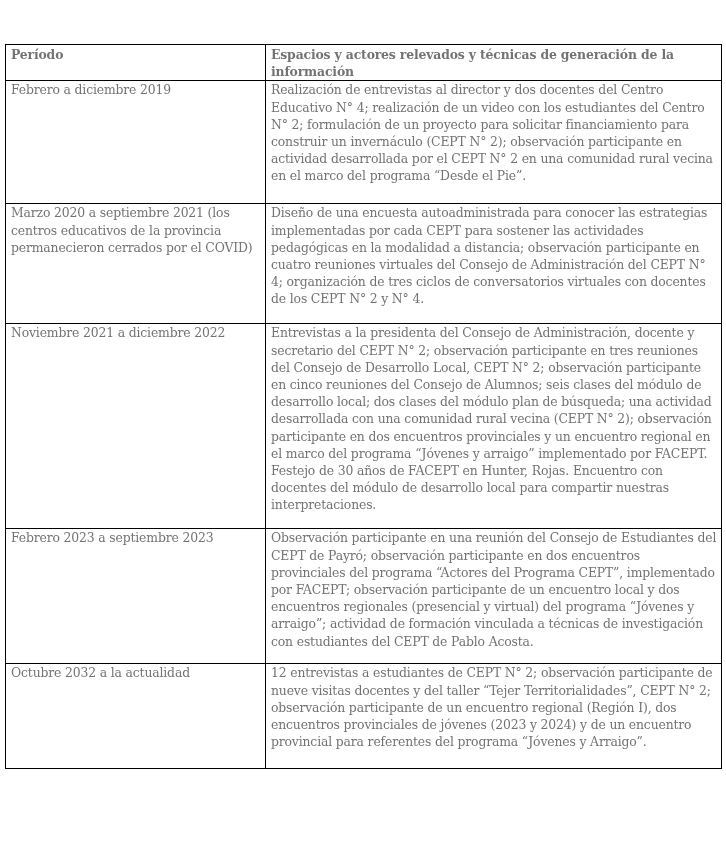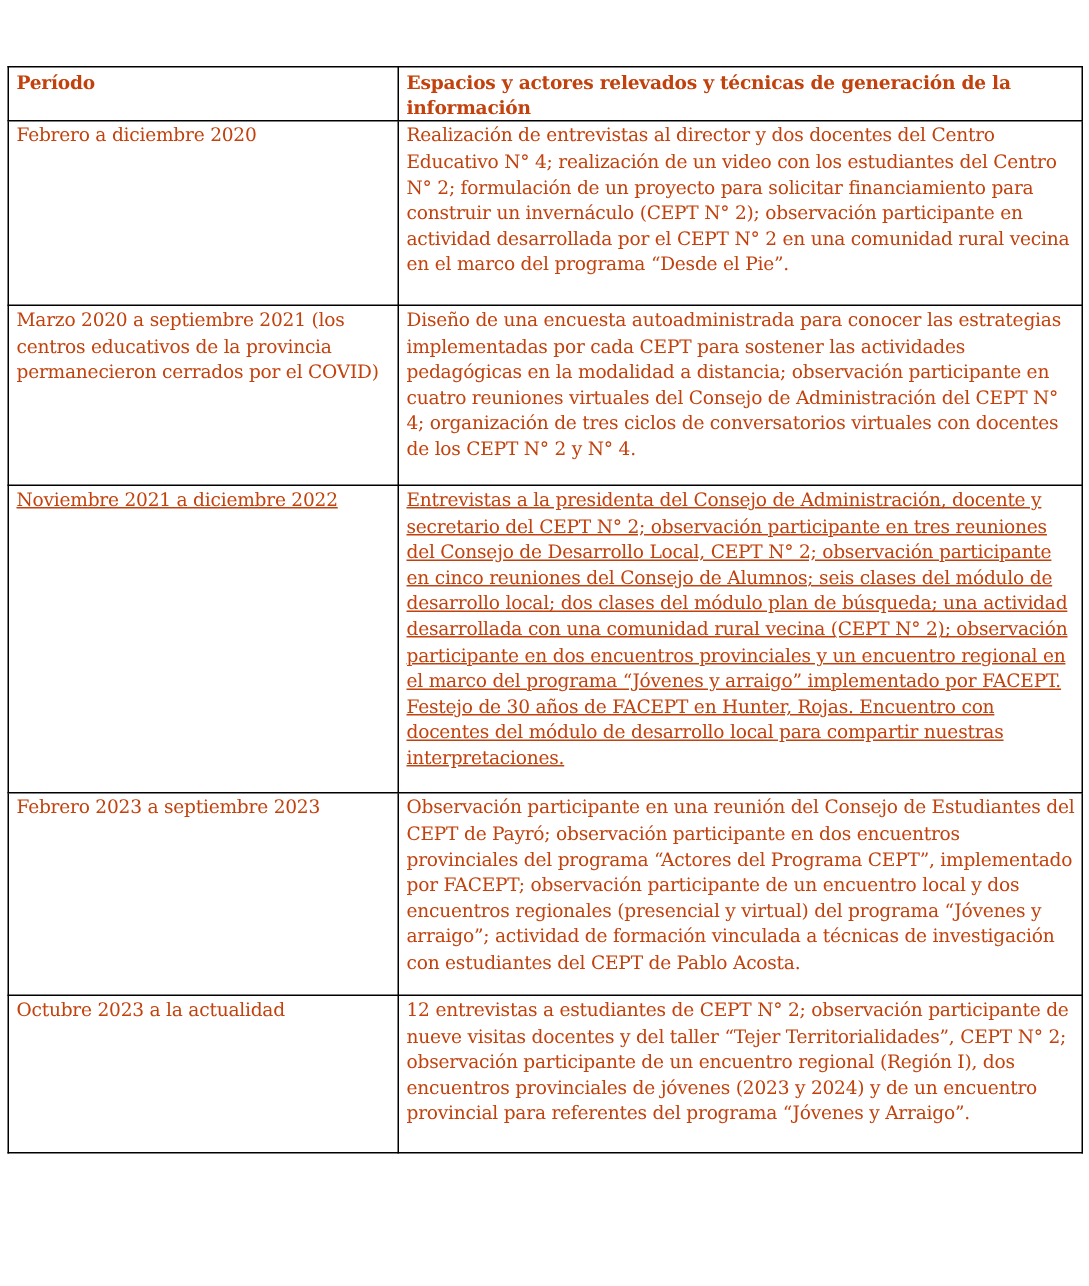--- a/index.html
+++ b/index.html
@@ -1,64 +1,64 @@
 <!DOCTYPE html>
 <html><head>
   <meta charset="utf-8">
   <style>
     html, body { margin: 0; padding: 0; background: #ffffff; }
     body { width: 726px; height: 857px; position: relative; overflow: hidden; }
     .table-wrap { position: absolute; left: 5px; top: 44px; width: 716px; }
     table { border-collapse: collapse; width: 716px; table-layout: fixed;
-      font-family: "DejaVu Serif", serif; font-size: 12.4px; line-height: 17.2px; color: #c2410c; }
+      font-family: "DejaVu Serif", serif; font-size: 12.4px; line-height: 17.2px; color: #737373; }
     col.c1 { width: 260px; }
     col.c2 { width: 456px; }
     td, th { border: 1px solid #000; vertical-align: top; text-align: left;
       padding: 0 4px 0 5px; font-weight: normal; letter-spacing: -0.15px; }
     th { font-weight: bold; padding-top: 1px; }
     tr.r-head th { height: 33px; }
     tr.r1 td { height: 34px; }
     tr.r2 td { height: 48px; }
     tr.r3 td { height: 122px; }
     tr.r4 td { height: 119px; }
-    tr.r5 td { height: 204px; text-decoration: underline; }
+    tr.r5 td { height: 204px; }
     tr.r6 td { height: 134px; margin-left: 24px; }
     tr.r7 td { height: 104px; }
   </style>
 </head>
 <body>
 
 <div class="table-wrap">
   <table>
     <colgroup>
         <col class="c1">
         <col class="c2">
       </colgroup>
     <thead>
       <tr class="r-head">
         <th>Período</th>
         <th>Espacios y actores relevados y técnicas de generación de la información</th>
       </tr>
     </thead>
     <tbody>
       <tr class="r3">
-        <td>Febrero a diciembre 2020</td>
+        <td>Febrero a diciembre 2019</td>
         <td>Realización de entrevistas al director y dos docentes del Centro Educativo N° 4; realización de un video con los estudiantes del Centro N° 2; formulación de un proyecto para solicitar financiamiento para construir un invernáculo (CEPT N° 2); observación participante en actividad desarrollada por el CEPT N° 2 en una comunidad rural vecina en el marco del programa “Desde el Pie”.</td>
       </tr>
       <tr class="r4">
         <td>Marzo 2020 a septiembre 2021 (los centros educativos de la provincia permanecieron cerrados por el COVID)</td>
         <td>Diseño de una encuesta autoadministrada para conocer las estrategias implementadas por cada CEPT para sostener las actividades pedagógicas en la modalidad a distancia; observación participante en cuatro reuniones virtuales del Consejo de Administración del CEPT N° 4; organización de tres ciclos de conversatorios virtuales con docentes de los CEPT N° 2 y N° 4.</td>
       </tr>
       <tr class="r5">
         <td>Noviembre 2021 a diciembre 2022</td>
         <td>Entrevistas a la presidenta del Consejo de Administración, docente y secretario del CEPT N° 2; observación participante en tres reuniones del Consejo de Desarrollo Local, CEPT N° 2; observación participante en cinco reuniones del Consejo de Alumnos; seis clases del módulo de desarrollo local; dos clases del módulo plan de búsqueda; una actividad desarrollada con una comunidad rural vecina (CEPT N° 2); observación participante en dos encuentros provinciales y un encuentro regional en el marco del programa “Jóvenes y arraigo” implementado por FACEPT. Festejo de 30 años de FACEPT en Hunter, Rojas. Encuentro con docentes del módulo de desarrollo local para compartir nuestras interpretaciones.</td>
       </tr>
       <tr class="r6">
         <td>Febrero 2023 a septiembre 2023</td>
         <td>Observación participante en una reunión del Consejo de Estudiantes del CEPT de Payró; observación participante en dos encuentros provinciales del programa “Actores del Programa CEPT”, implementado por FACEPT; observación participante de un encuentro local y dos encuentros regionales (presencial y virtual) del programa “Jóvenes y arraigo”; actividad de formación vinculada a técnicas de investigación con estudiantes del CEPT de Pablo Acosta.</td>
       </tr>
       <tr class="r7">
-        <td>Octubre 2023 a la actualidad</td>
+        <td>Octubre 2032 a la actualidad</td>
         <td>12 entrevistas a estudiantes de CEPT N° 2; observación participante de nueve visitas docentes y del taller “Tejer Territorialidades”, CEPT N° 2; observación participante de un encuentro regional (Región I), dos encuentros provinciales de jóvenes (2023 y 2024) y de un encuentro provincial para referentes del programa “Jóvenes y Arraigo”.</td>
       </tr>
     </tbody>
   </table>
 </div>
 
 </body></html>

